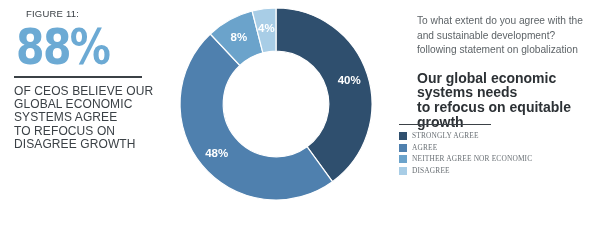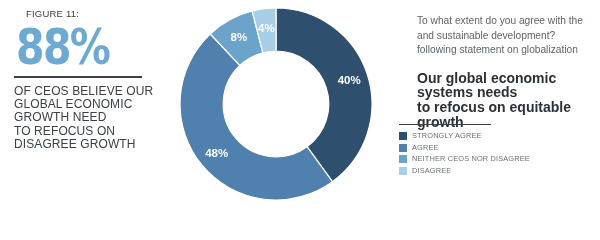--- a/index.html
+++ b/index.html
@@ -109,20 +109,21 @@
   .legend-rule {
     width: 92px;
     height: 1.4px;
     background: #3b4146;
     margin-bottom: 6px;
   }
   .legend-item {
     display: flex;
     align-items: flex-end;
     margin-bottom: 2.4px;
+    font-family: Liberation Serif, serif;
   }
   .legend-swatch {
     width: 8px;
     height: 8px;
     margin-right: 5px;
     flex: 0 0 auto;
   }
   .legend-text {
     font-size: 7.4px;
     letter-spacing: 0.15px;
@@ -135,21 +136,21 @@
 
 <div class="page">
 
   <div class="stat-col">
     <div class="figure-label">FIGURE 11:</div>
     <div class="big-stat">88%</div>
     <div class="stat-rule"></div>
     <div class="stat-desc">
       <div>OF CEOS BELIEVE OUR</div>
       <div>GLOBAL ECONOMIC</div>
-      <div>GROWTH NEED</div>
+      <div>SYSTEMS AGREE</div>
       <div>TO REFOCUS ON</div>
       <div>DISAGREE GROWTH</div>
     </div>
   </div>
 
   <div class="chart-wrap">
     <svg id="donut-svg" width="200" height="205" viewBox="0 0 200 205">
         <path d="M 100 4 A 96 96 0 0 1 156.4273842200774 177.66563145999496 L 131.03506132104258 142.71609730299724 A 52.800000000000004 52.800000000000004 0 0 0 100 47.199999999999996 Z" fill="#2f4f6e" stroke="#ffffff" stroke-width="1.2"></path>
         <text x="173.22374330259646" y="80.20816356908405" text-anchor="middle" class="slice-label">40%</text>
         <path d="M 156.4273842200774 177.66563145999496 A 96 96 0 0 1 34.283477830845825 30.01901176754454 L 63.8559128069652 61.5104564721495 A 52.800000000000004 52.800000000000004 0 0 0 131.03506132104258 142.71609730299724 Z" fill="#4f80ae" stroke="#ffffff" stroke-width="1.2"></path>
@@ -179,21 +180,21 @@
         <div class="legend-item">
           <span class="legend-swatch" style="background: rgb(47, 79, 110);"></span>
           <span class="legend-text">STRONGLY AGREE</span>
         </div>
         <div class="legend-item">
           <span class="legend-swatch" style="background: rgb(79, 128, 174);"></span>
           <span class="legend-text">AGREE</span>
         </div>
         <div class="legend-item">
           <span class="legend-swatch" style="background: rgb(107, 163, 203);"></span>
-          <span class="legend-text">NEITHER CEOS NOR DISAGREE</span>
+          <span class="legend-text">NEITHER AGREE NOR ECONOMIC</span>
         </div>
         <div class="legend-item">
           <span class="legend-swatch" style="background: rgb(168, 205, 230);"></span>
           <span class="legend-text">DISAGREE</span>
         </div>
       </div>
   </div>
 
 </div>
 

